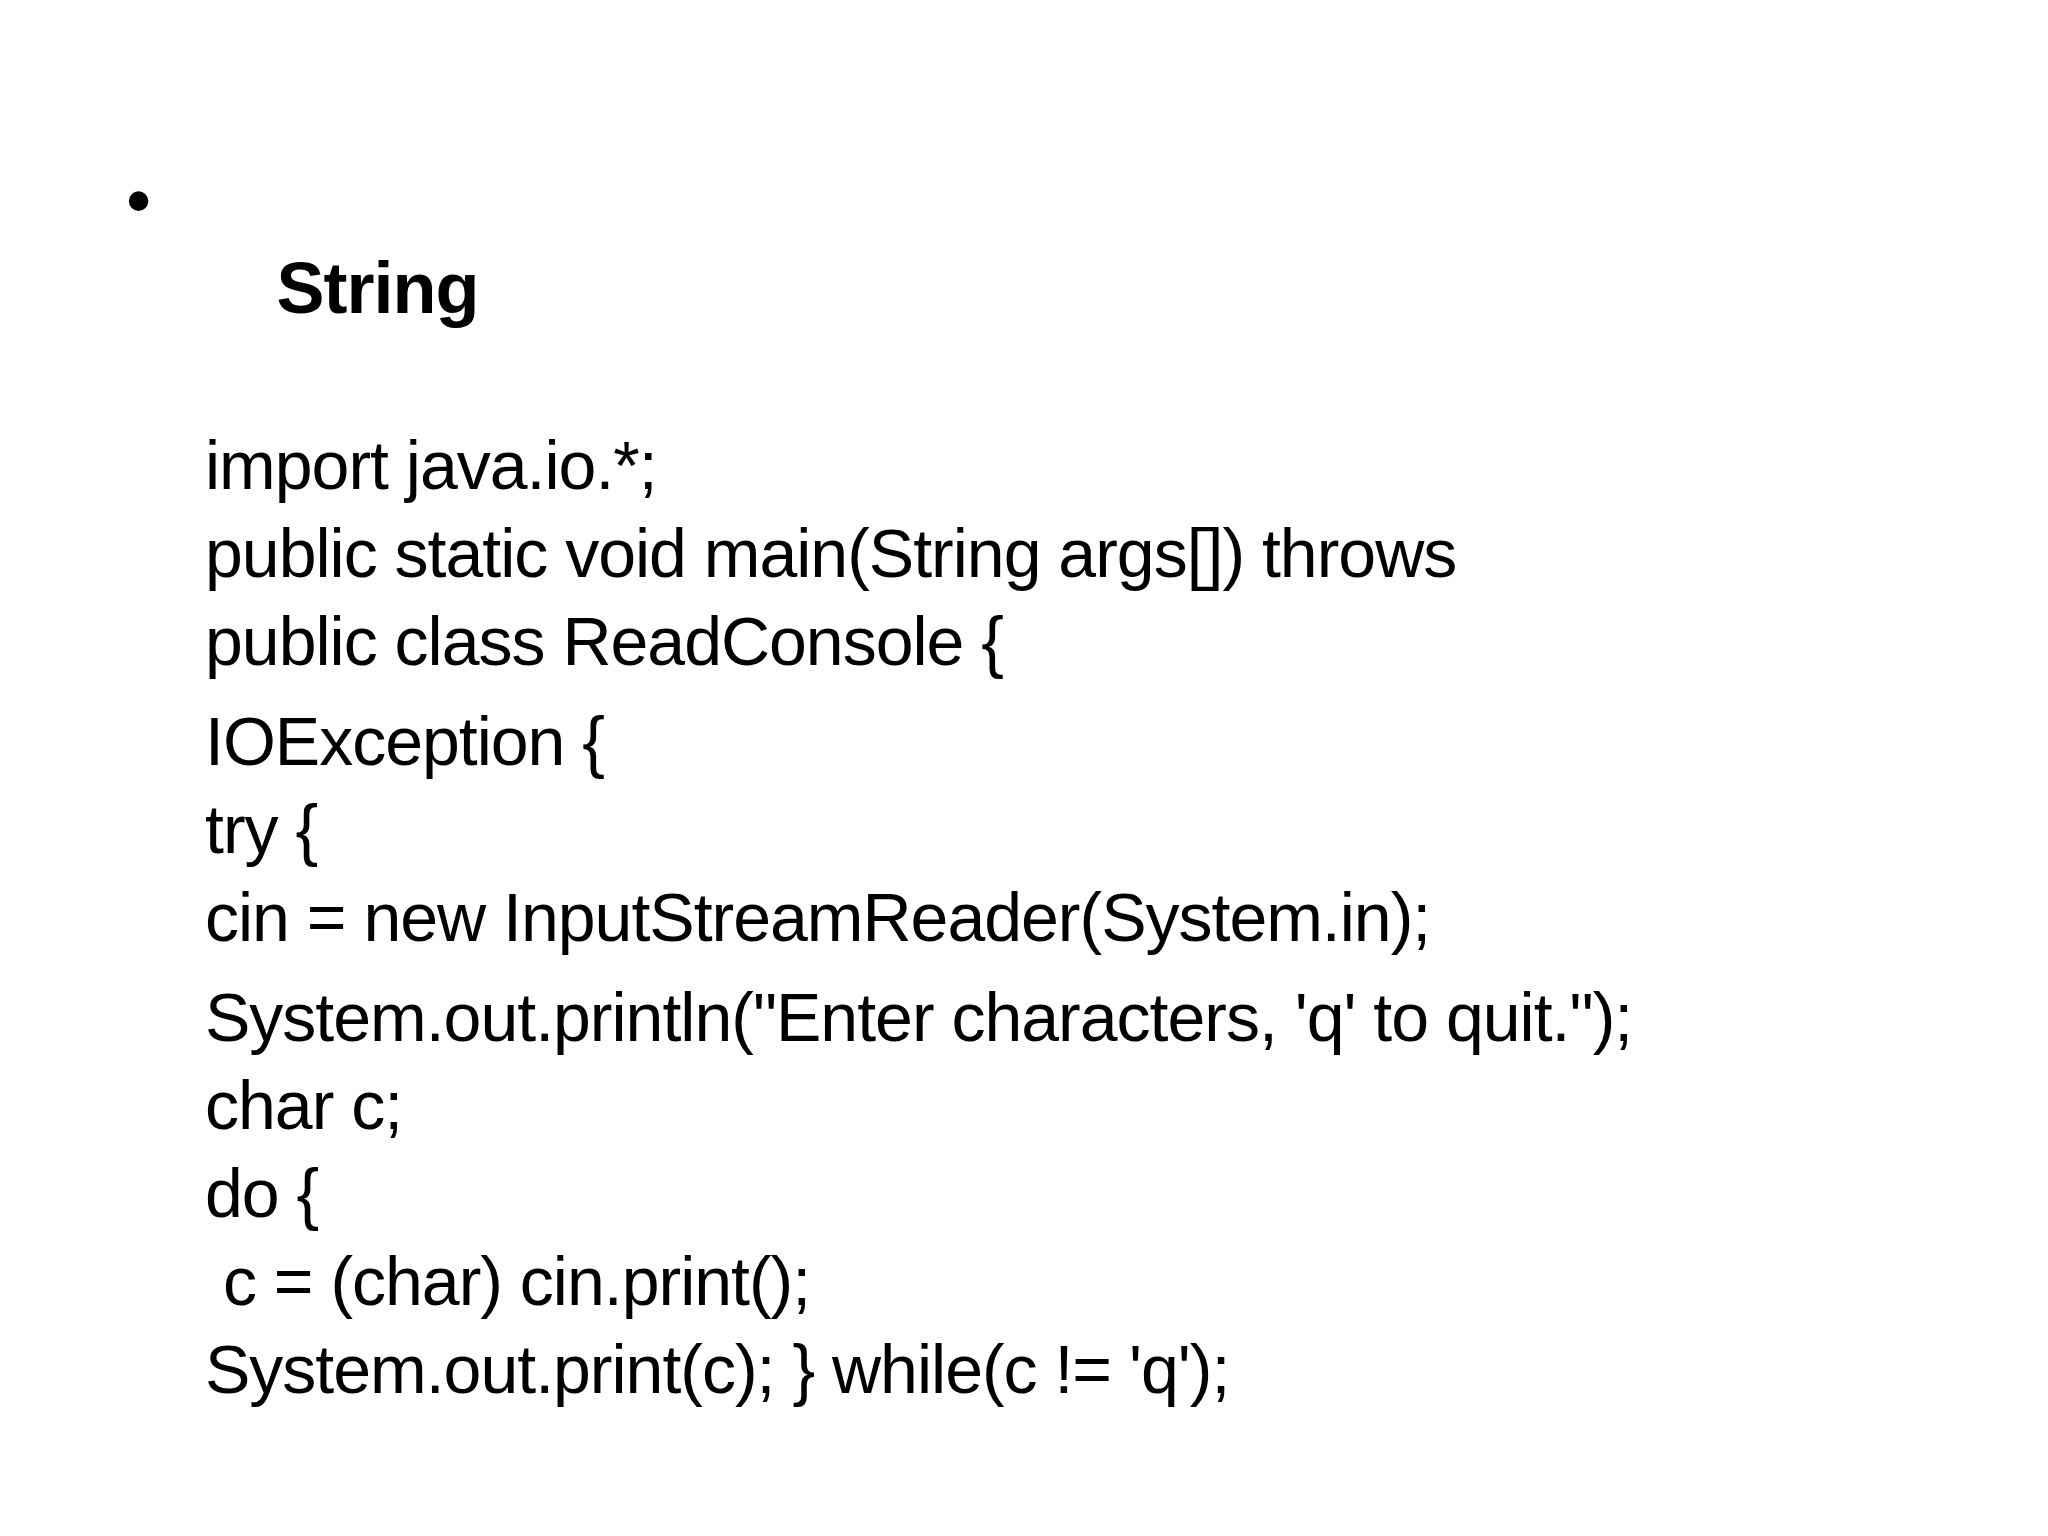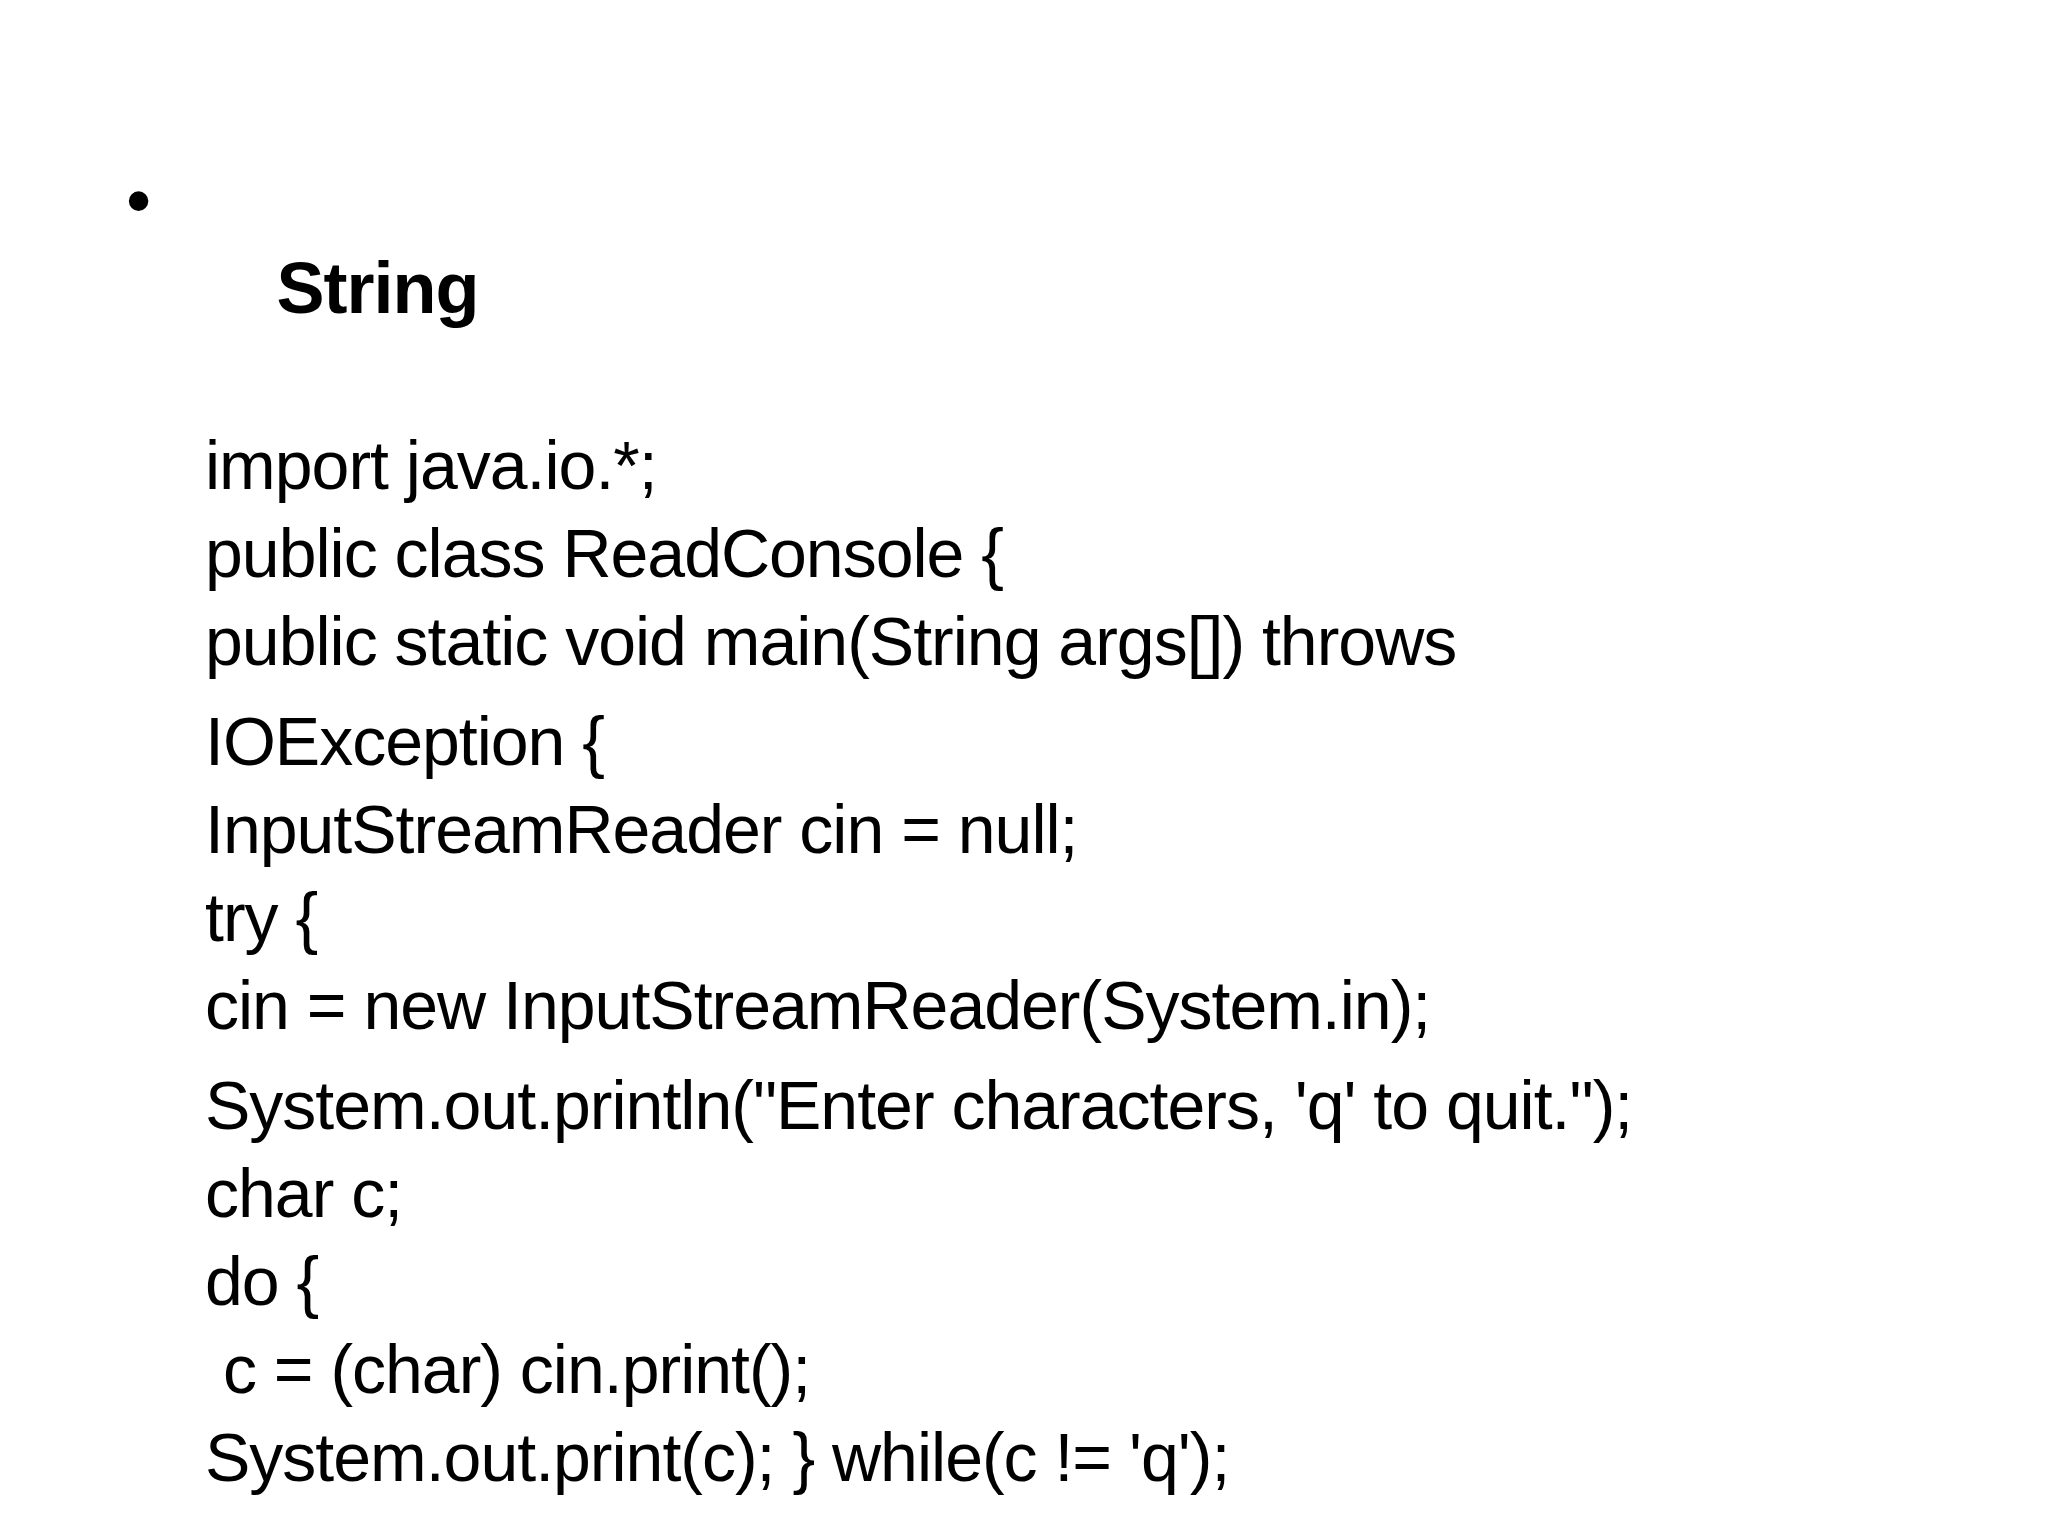--- a/index.html
+++ b/index.html
@@ -48,24 +48,23 @@
 <body style="background: rgb(255, 255, 255);">
 
 <div class="slide" style="color: rgb(0, 0, 0);">
 
   <div class="line heading-line">
     <span class="bullet">•</span>
     <span class="heading">String</span>
   </div>
 
   <div class="line para">import java.io.*;</div>
+  <div class="line para">public static void main(String args[]) throws</div>
   <div class="line para">public class ReadConsole {</div>
-  <div class="line para">public static void main(String args[]) throws</div>
   <div class="line wrap">IOException {</div>
-  <div class="line para">InputStreamReader cin = null;</div>
   <div class="line para">try {</div>
   <div class="line para">cin = new InputStreamReader(System.in);</div>
   <div class="line wrap">System.out.println("Enter characters, 'q' to quit.");</div>
   <div class="line para">char c;</div>
   <div class="line para">do {</div>
   <div class="line para"> c = (char) cin.print();</div>
   <div class="line para">System.out.print(c); } while(c != 'q');</div>
 
 </div>
 

